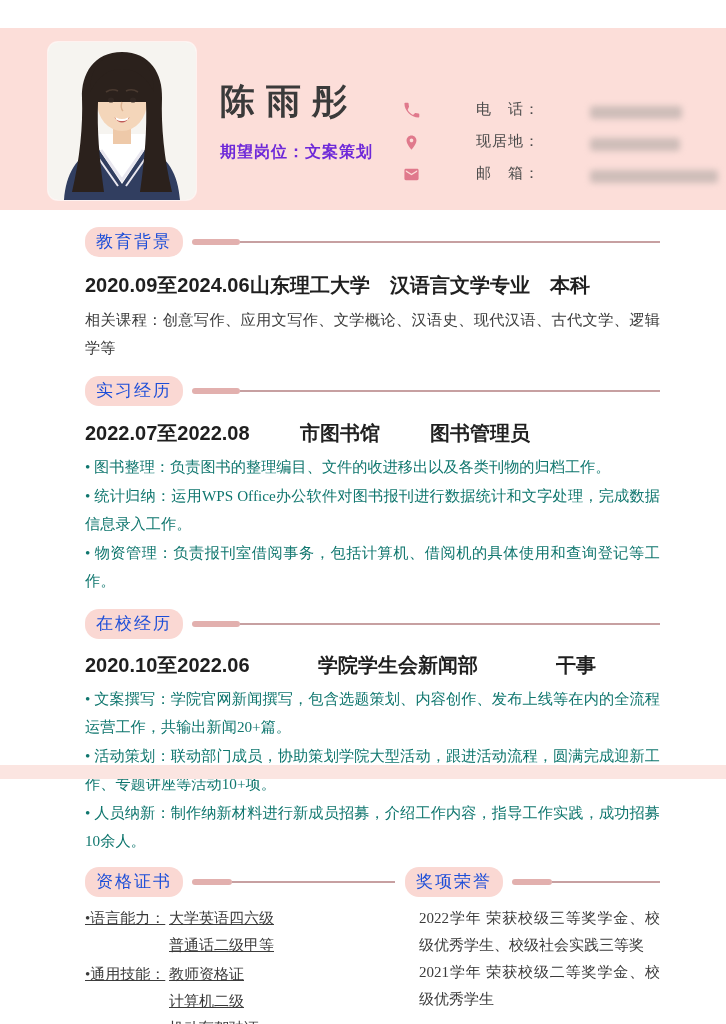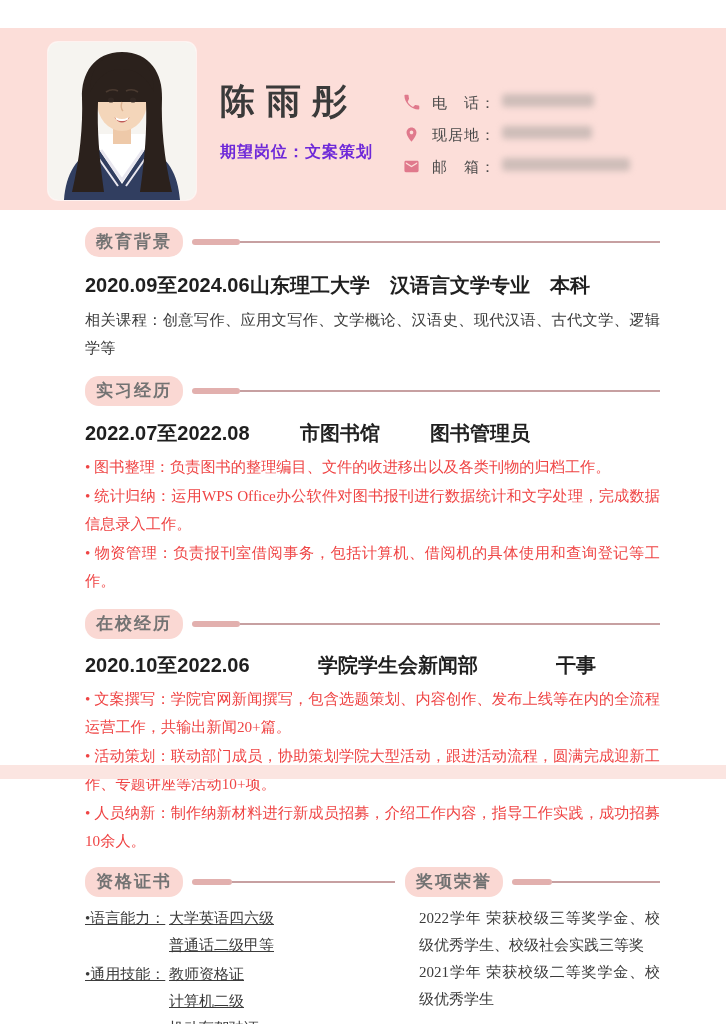--- a/index.html
+++ b/index.html
@@ -25,55 +25,55 @@
   .identity { position:absolute; left:220px; top:50px; }
   .person-name {
     font-size:35px; font-weight:600; color:#3a3a3a; letter-spacing:11px;
     font-family:"Liberation Serif","DejaVu Serif",serif; white-space:nowrap;
   }
   .person-position {
     margin-top:17px; font-size:16px; font-weight:700; color:#6d28d9;
     font-family:"Liberation Sans","DejaVu Sans",sans-serif; letter-spacing:1px;
   }
   .contacts { position:absolute; left:403px; top:66px; list-style:none; }
-  .contact-row { display:flex; align-items:flex-start; height:25px; margin-bottom:7px; }
+  .contact-row { display:flex; align-items:flex-end; height:25px; margin-bottom:7px;gap:44px; }
   .cicon { width:17px; height:17px; margin-right:12px; flex:0 0 auto; }
   .cicon svg { display:block; width:17px; height:17px; fill:#e0798c; }
   .clabel { font-size:15px; color:#4a4a4a; letter-spacing:1px; white-space:pre; }
   .redacted {
     display:inline-block; height:13px; border-radius:3px; margin-left:6px;
     background:#a8a29e; opacity:.55; filter:blur(3px);
   }
   .redacted.w-phone { width:92px; }
   .redacted.w-addr  { width:90px; }
   .redacted.w-mail  { width:128px; }
 
   
   .content { position:absolute; top:210px; left:85px; width:575px; }
 
   .sec-head { display:flex; align-items:center; }
   .sec-title {
-    display:inline-block; background:#fad8d3; color:#737373;
-    font-size:17px; font-weight:700; letter-spacing:2px;
+    display:inline-block; background:#fad8d3; color:#1d4ed8;
+    font-size:17px; font-weight:400; letter-spacing:2px;
     padding:3px 11px 4px 11px; border-radius:14px; white-space:nowrap;
   }
   .sec-line { flex:1; display:flex; align-items:center; margin-left:9px; }
   .sec-line .thick { width:48px; height:6px; background:#e2b0ae; border-radius:3px; }
   .sec-line .thin  { flex:1; height:2px; background:#c7a0a1; }
 
   .bold-row {
     display:grid; font-family:"Liberation Sans","DejaVu Sans",sans-serif;
     font-weight:700; font-size:20px; color:#1f1f1f; white-space:nowrap;
   }
   .row-edu    { grid-template-columns:165px 140px 160px 1fr; margin-top:15px; }
   .row-intern { grid-template-columns:215px 130px 1fr;       margin-top:14px; }
   .row-campus { grid-template-columns:185px 190px 1fr;       margin-top:13px;gap:48px; }
 
   .body-line  { font-size:15.2px; line-height:28px; color:#3a3a3a; margin-top:7px; text-align:justify; }
-  .bullet     { font-size:15.2px; line-height:28px; color:#ef4444; margin-top:1px; text-align:justify; }
+  .bullet     { font-size:15.2px; line-height:28px; color:#0f766e; margin-top:1px; text-align:justify; }
 
   .mt-sec  { margin-top:14px; }
   .mt-sec1 { margin-top:17px; }
 
   
   .twocol { display:flex; margin-top:12px; }
   .col-left  { width:310px; flex:0 0 auto; }
   .col-right { flex:1; margin-left:10px; }
   .col-left  .sec-line .thick, .col-right .sec-line .thick { width:40px; }
   .cert-group { display:flex; margin-top:2px;text-decoration:underline; }

